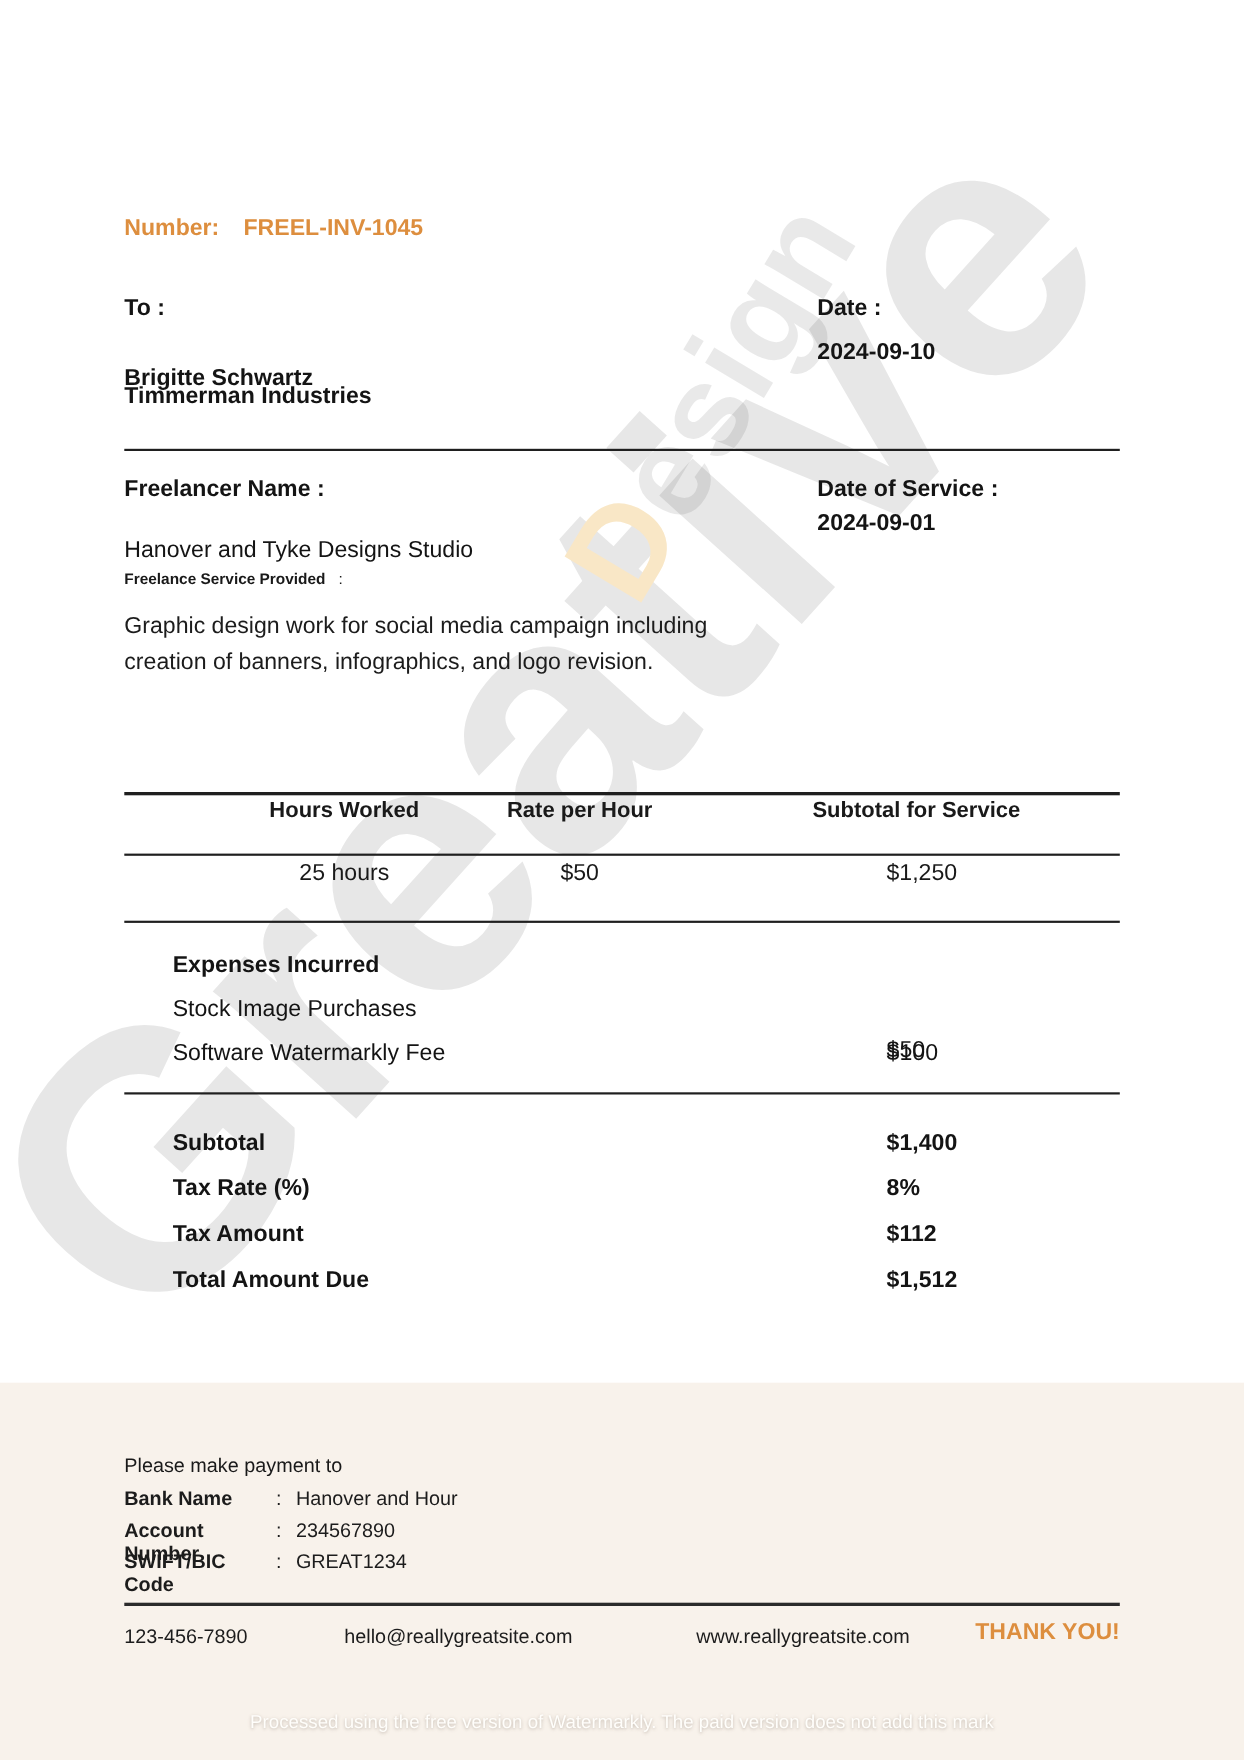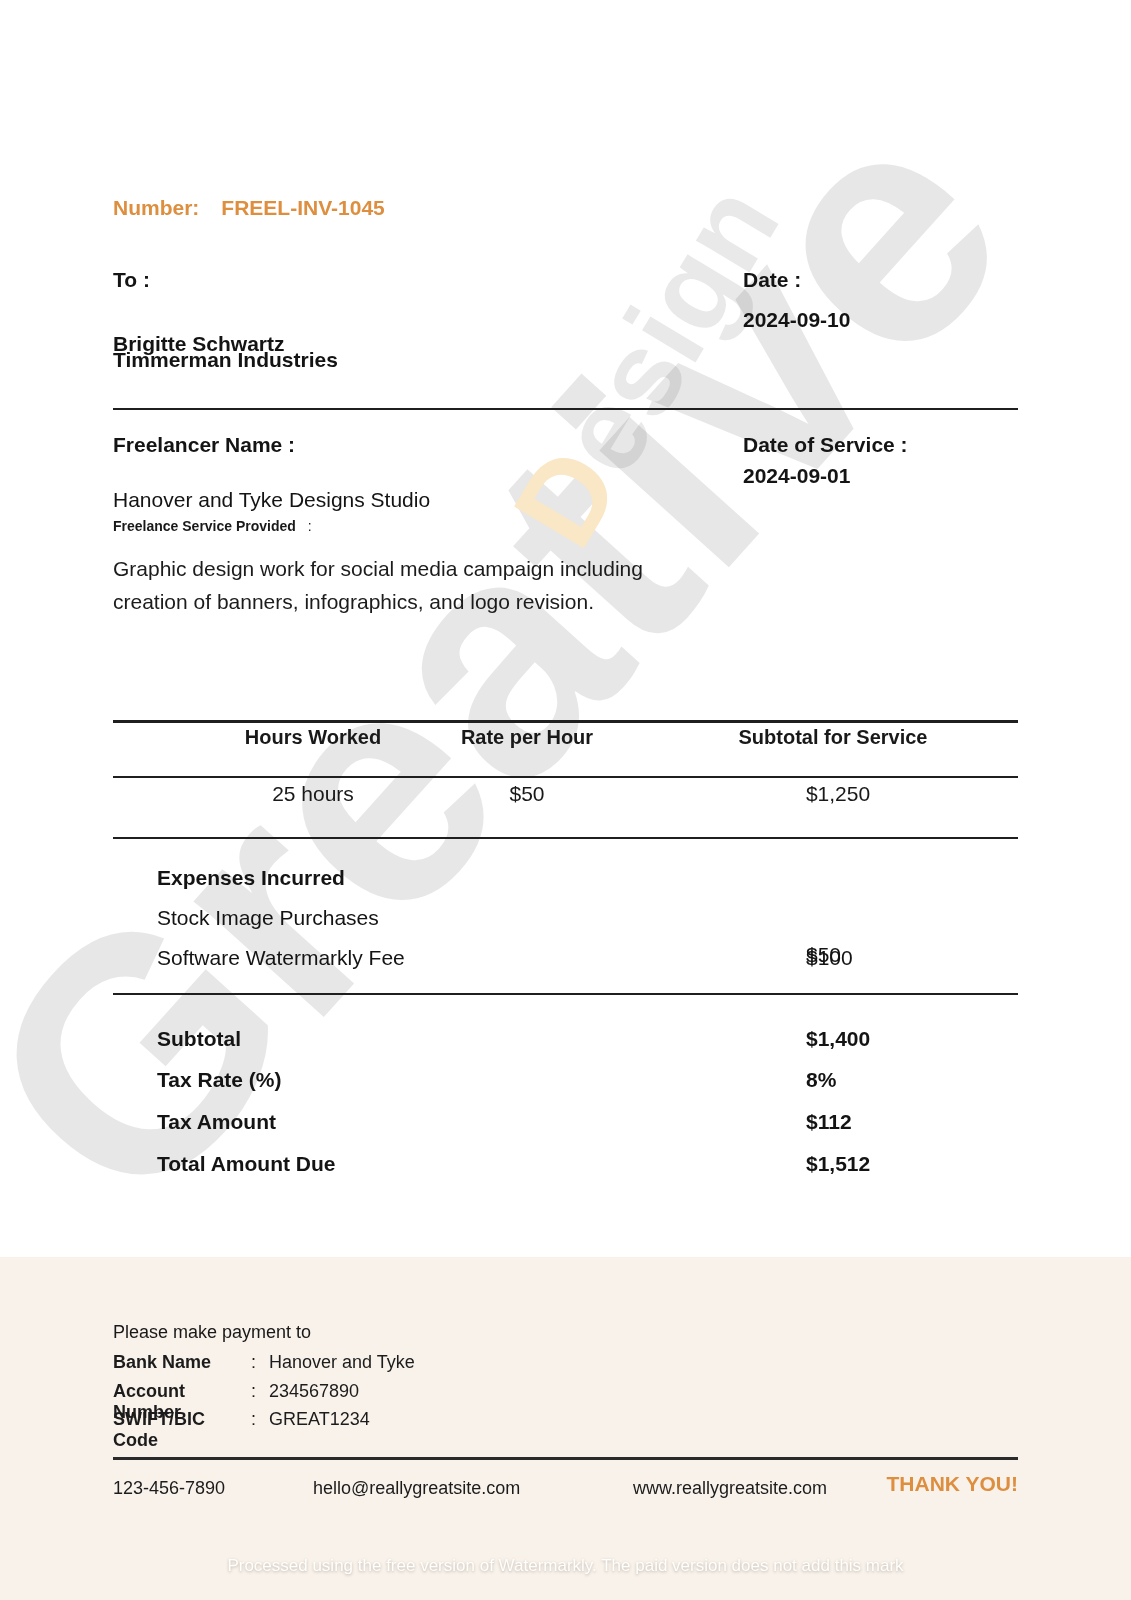--- a/index.html
+++ b/index.html
@@ -133,21 +133,21 @@
   <div class="abs lbl" style="left:806px;top:1068px;">8%</div>
   <div class="abs lbl" style="left:157px;top:1110px;">Tax Amount</div>
   <div class="abs lbl" style="left:806px;top:1110px;">$112</div>
   <div class="abs lbl" style="left:157px;top:1152px;">Total Amount Due</div>
   <div class="abs lbl orange" style="left:806px;top:1152px;">$1,512</div>
 
   <div class="abs" style="left:113px;top:1322px;font-size:18px;">Please make payment to</div>
   <div class="pay-row" style="top:1352px;">
     <span class="pl">Bank Name</span>
     <span class="pc">:</span>
-    <span>Hanover and Tyke</span>
+    <span>Hanover and Hour</span>
   </div>
   <div class="pay-row" style="top:1381px;">
     <span class="pl">Account Number</span>
     <span class="pc">:</span>
     <span>234567890</span>
   </div>
   <div class="pay-row" style="top:1409px;">
     <span class="pl">SWIFT/BIC Code</span>
     <span class="pc">:</span>
     <span>GREAT1234</span>

